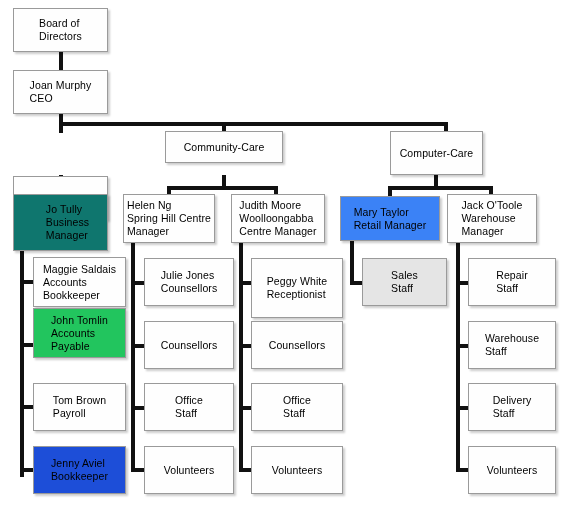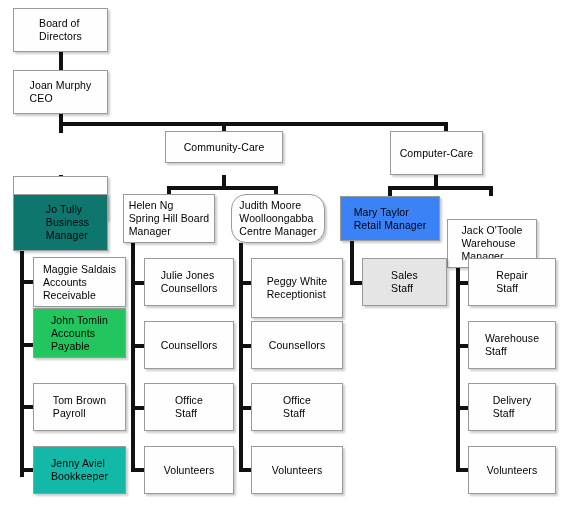--- a/index.html
+++ b/index.html
@@ -109,41 +109,41 @@
       <div class="node" style="left: 390px; top: 131px; width: 93px; height: 44px; background: rgb(254, 254, 254); border-color: rgb(154, 154, 154); color: rgb(0, 0, 0);">
         <span class="label">Computer-Care</span>
       </div>
       <div class="node" style="left: 13px; top: 194px; width: 95px; height: 57px; background: #0f766e; border-color: rgb(154, 154, 154); color: rgb(0, 0, 0); padding-left: 16px;">
         <span class="label">Jo Tully
 Business
 Manager</span>
       </div>
       <div class="node" style="left: 123px; top: 194px; width: 92px; height: 49px; background: rgb(254, 254, 254); border-color: rgb(154, 154, 154); color: rgb(0, 0, 0);">
         <span class="label">Helen Ng
-Spring Hill Board
+Spring Hill Centre
 Manager</span>
       </div>
-      <div class="node" style="left: 231px; top: 194px; width: 94px; height: 49px; background: rgb(254, 254, 254); border-color: rgb(154, 154, 154); color: rgb(0, 0, 0); border-radius: 15px;">
+      <div class="node" style="left: 231px; top: 194px; width: 94px; height: 49px; background: rgb(254, 254, 254); border-color: rgb(154, 154, 154); color: rgb(0, 0, 0);">
         <span class="label">Judith Moore
 Woolloongabba
 Centre Manager</span>
       </div>
       <div class="node" style="left: 340px; top: 196px; width: 100px; height: 45px; background: #3b82f6; border-color: rgb(154, 154, 154); color: rgb(0, 0, 0);">
         <span class="label">Mary Taylor
 Retail Manager</span>
       </div>
-      <div class="node" style="left: 447px; top: 194px; width: 90px; height: 49px; background: rgb(254, 254, 254); border-color: rgb(154, 154, 154); color: rgb(0, 0, 0); margin-top: 25px;">
+      <div class="node" style="left: 447px; top: 194px; width: 90px; height: 49px; background: rgb(254, 254, 254); border-color: rgb(154, 154, 154); color: rgb(0, 0, 0);">
         <span class="label">Jack O'Toole
 Warehouse
 Manager</span>
       </div>
       <div class="node" style="left: 33px; top: 257px; width: 93px; height: 50px; background: rgb(254, 254, 254); border-color: rgb(154, 154, 154); color: rgb(0, 0, 0);">
         <span class="label">Maggie Saldais
 Accounts
-Receivable</span>
+Bookkeeper</span>
       </div>
       <div class="node" style="left: 144px; top: 258px; width: 90px; height: 48px; background: rgb(254, 254, 254); border-color: rgb(154, 154, 154); color: rgb(0, 0, 0);">
         <span class="label">Julie Jones
 Counsellors</span>
       </div>
       <div class="node" style="left: 251px; top: 258px; width: 92px; height: 60px; background: rgb(254, 254, 254); border-color: rgb(154, 154, 154); color: rgb(0, 0, 0);">
         <span class="label">Peggy White
 Receptionist</span>
       </div>
       <div class="node" style="left: 362px; top: 258px; width: 85px; height: 48px; background: #e5e5e5; border-color: rgb(154, 154, 154); color: rgb(0, 0, 0);">
@@ -178,21 +178,21 @@
 Staff</span>
       </div>
       <div class="node" style="left: 251px; top: 383px; width: 92px; height: 48px; background: rgb(254, 254, 254); border-color: rgb(154, 154, 154); color: rgb(0, 0, 0);">
         <span class="label">Office
 Staff</span>
       </div>
       <div class="node" style="left: 468px; top: 383px; width: 88px; height: 48px; background: rgb(254, 254, 254); border-color: rgb(154, 154, 154); color: rgb(0, 0, 0);">
         <span class="label">Delivery
 Staff</span>
       </div>
-      <div class="node" style="left: 33px; top: 446px; width: 93px; height: 48px; background: #14b8a6; border-color: rgb(154, 154, 154); color: rgb(0, 0, 0);">
+      <div class="node" style="left: 33px; top: 446px; width: 93px; height: 48px; background: #1d4ed8; border-color: rgb(154, 154, 154); color: rgb(0, 0, 0);">
         <span class="label">Jenny Aviel
 Bookkeeper</span>
       </div>
       <div class="node" style="left: 144px; top: 446px; width: 90px; height: 48px; background: rgb(254, 254, 254); border-color: rgb(154, 154, 154); color: rgb(0, 0, 0);">
         <span class="label">Volunteers</span>
       </div>
       <div class="node" style="left: 251px; top: 446px; width: 92px; height: 48px; background: rgb(254, 254, 254); border-color: rgb(154, 154, 154); color: rgb(0, 0, 0);">
         <span class="label">Volunteers</span>
       </div>
       <div class="node" style="left: 468px; top: 446px; width: 88px; height: 48px; background: rgb(254, 254, 254); border-color: rgb(154, 154, 154); color: rgb(0, 0, 0);">

